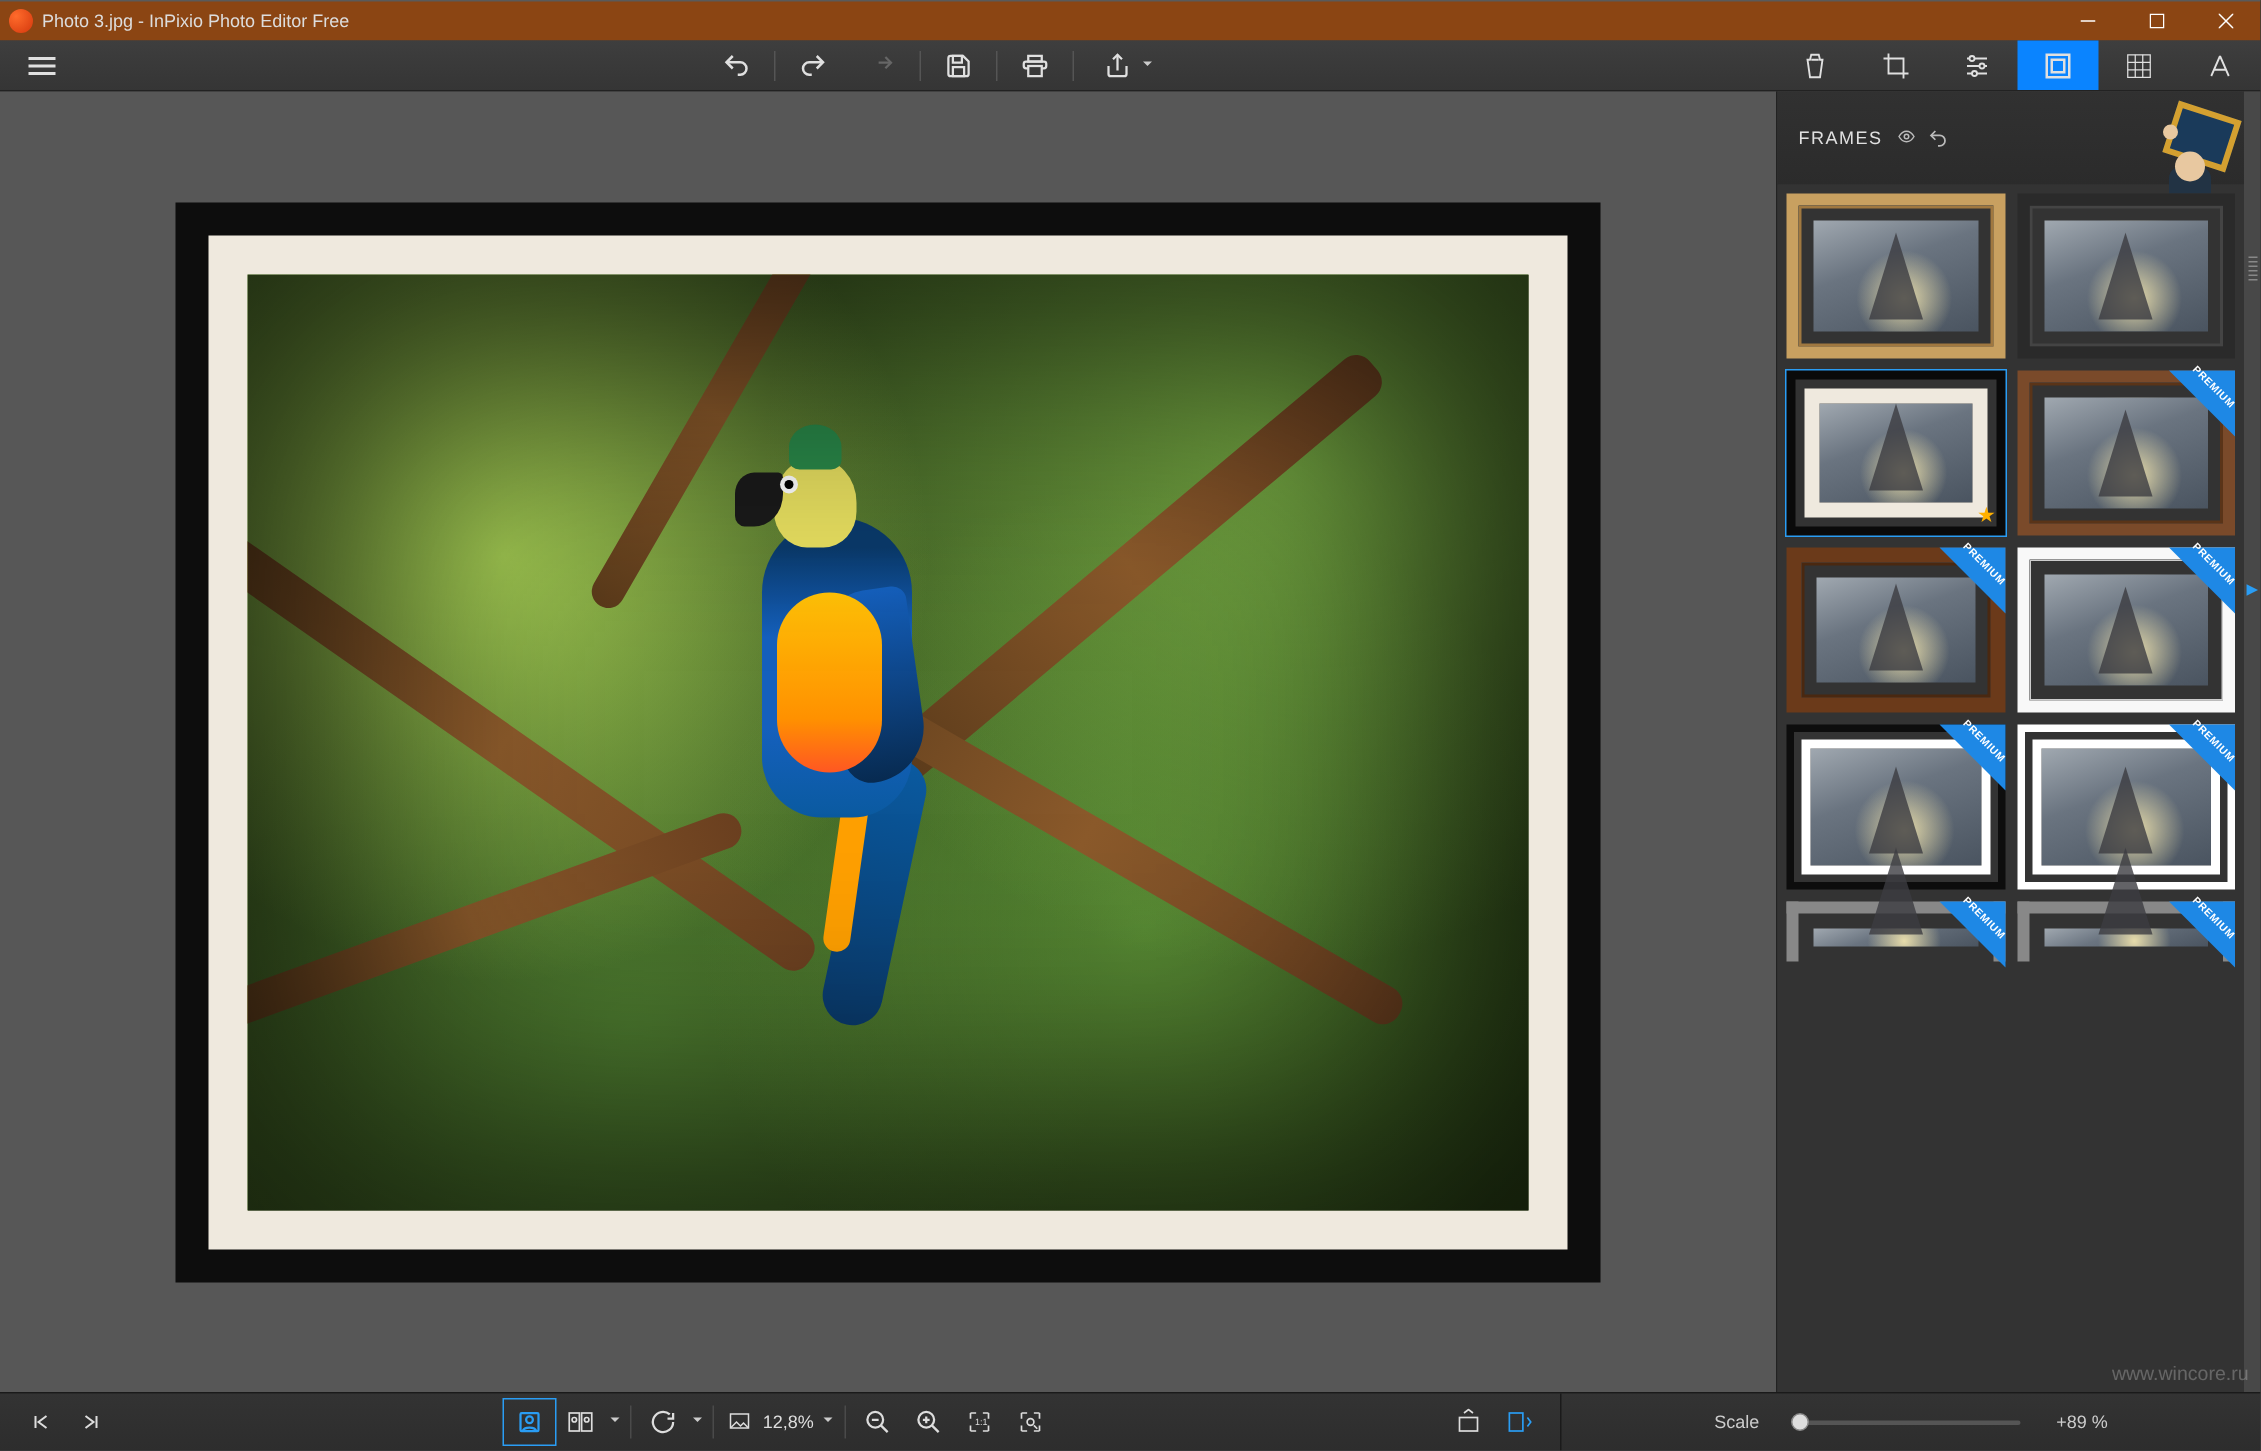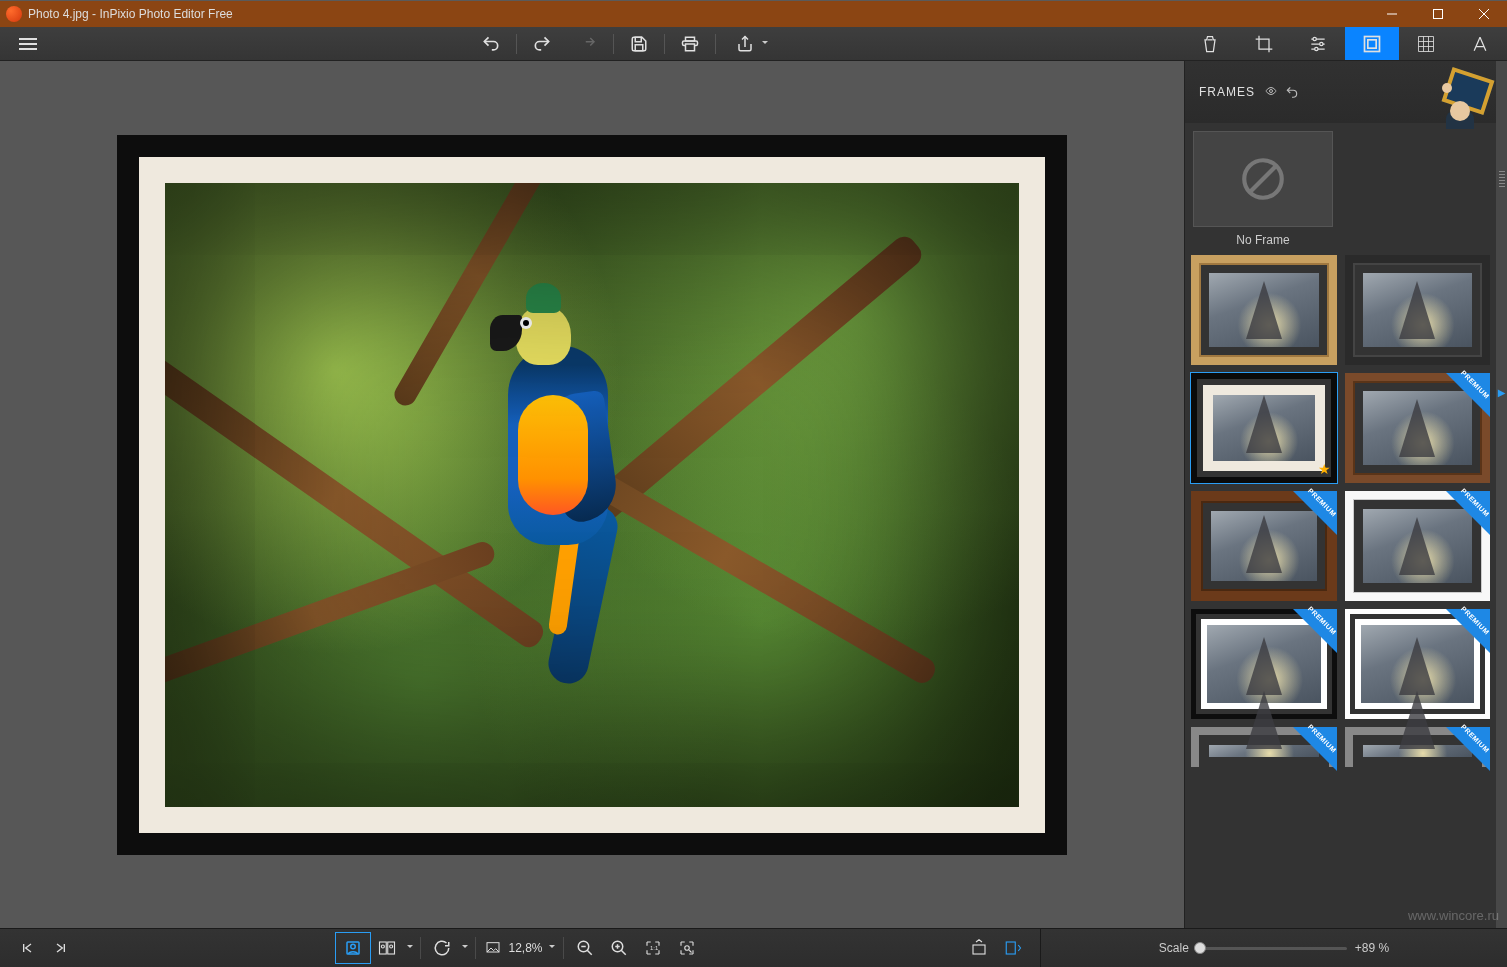--- a/index.html
+++ b/index.html
@@ -116,33 +116,33 @@
 .bb-section{ display:flex; align-items:center; height:100%; padding:0 10px;}
 .bb-left{ width: 1041px; border-right:1px solid #1a1a1a; position:relative;}
 .bb-btn{ width:34px; height:30px; display:flex; align-items:center; justify-content:center; color:#ddd; }
 .bb-btn.highlight{ outline:1px solid #2a9df4; color:#2a9df4;}
 .bb-btn.blue{ color:#2a9df4;}
 .bb-caret{ width:12px; display:flex; align-items:center; justify-content:center;}
 .bb-caret::after{ content:''; border:3px solid transparent; border-top-color:#ccc;}
 .bb-sep{ width:1px; height:22px; background:#4a4a4a; margin:0 4px;}
 .zoom-readout{ display:flex; align-items:center; gap:6px; font-size:12px; padding: 0 4px;}
 .bb-spacer{ flex:1;}
-.bb-right-panel{ flex:1; display:flex; align-items:center; justify-content:center; gap:8px; font-size:12px; color:#ccc;}
+.bb-right-panel{ flex:1; display:flex; align-items:center; justify-content:center; gap:24px; font-size:12px; color:#ccc;}
 .slider-track{ width:150px; height:3px; background:#555; position:relative; border-radius:2px;}
 .slider-thumb{ position:absolute; left:3px; top:50%; transform:translate(-50%,-50%); width:12px; height:12px; background:#ddd; border-radius:50%; border:1px solid #888;}
 .watermark{ position:absolute; right:8px; bottom:44px; color:rgba(255,255,255,0.25); font-size:13px; pointer-events:none;}
 
 svg{ display:block; }
 </style>
 </head>
 <body>
 
 <div class="titlebar">
   <div class="titlebar-icon"></div>
-  <span>Photo 4.jpg - InPixio Photo Editor Free</span>
+  <span>Photo 3.jpg - InPixio Photo Editor Free</span>
   <div class="win-controls">
     <div class="win-btn">
         <svg viewBox="0 0 10 10">
           <path d="M0 5h10" stroke="currentColor" stroke-width="1"></path>
         </svg>
       </div>
     <div class="win-btn">
         <svg viewBox="0 0 10 10">
           <rect x="0.5" y="0.5" width="9" height="9" fill="none" stroke="currentColor"></rect>
         </svg>
@@ -297,31 +297,20 @@
           </span>
       </span>
       <div class="guy">
         <div class="guy-frame"></div>
         <div class="guy-body"></div>
         <div class="guy-head"></div>
         <div class="guy-hand"></div>
       </div>
     </div>
 
-    <div class="noframe-row">
-      <div class="noframe-tile">
-        <div class="noframe-box">
-            <svg viewBox="0 0 24 24" fill="none" stroke="currentColor" stroke-width="2">
-              <circle cx="12" cy="12" r="9"></circle>
-              <path d="M6 18L18 6"></path>
-            </svg>
-          </div>
-        <span class="noframe-label">No Frame</span>
-      </div>
-    </div>
 
 
     <div class="thumbs">
       <div class="thumb-grid">
         <div class="thumb f-wood-light">
             <div class="thumb-inner">
               <div class="thumb-img"></div>
             </div>
           </div>
         <div class="thumb f-dark">

